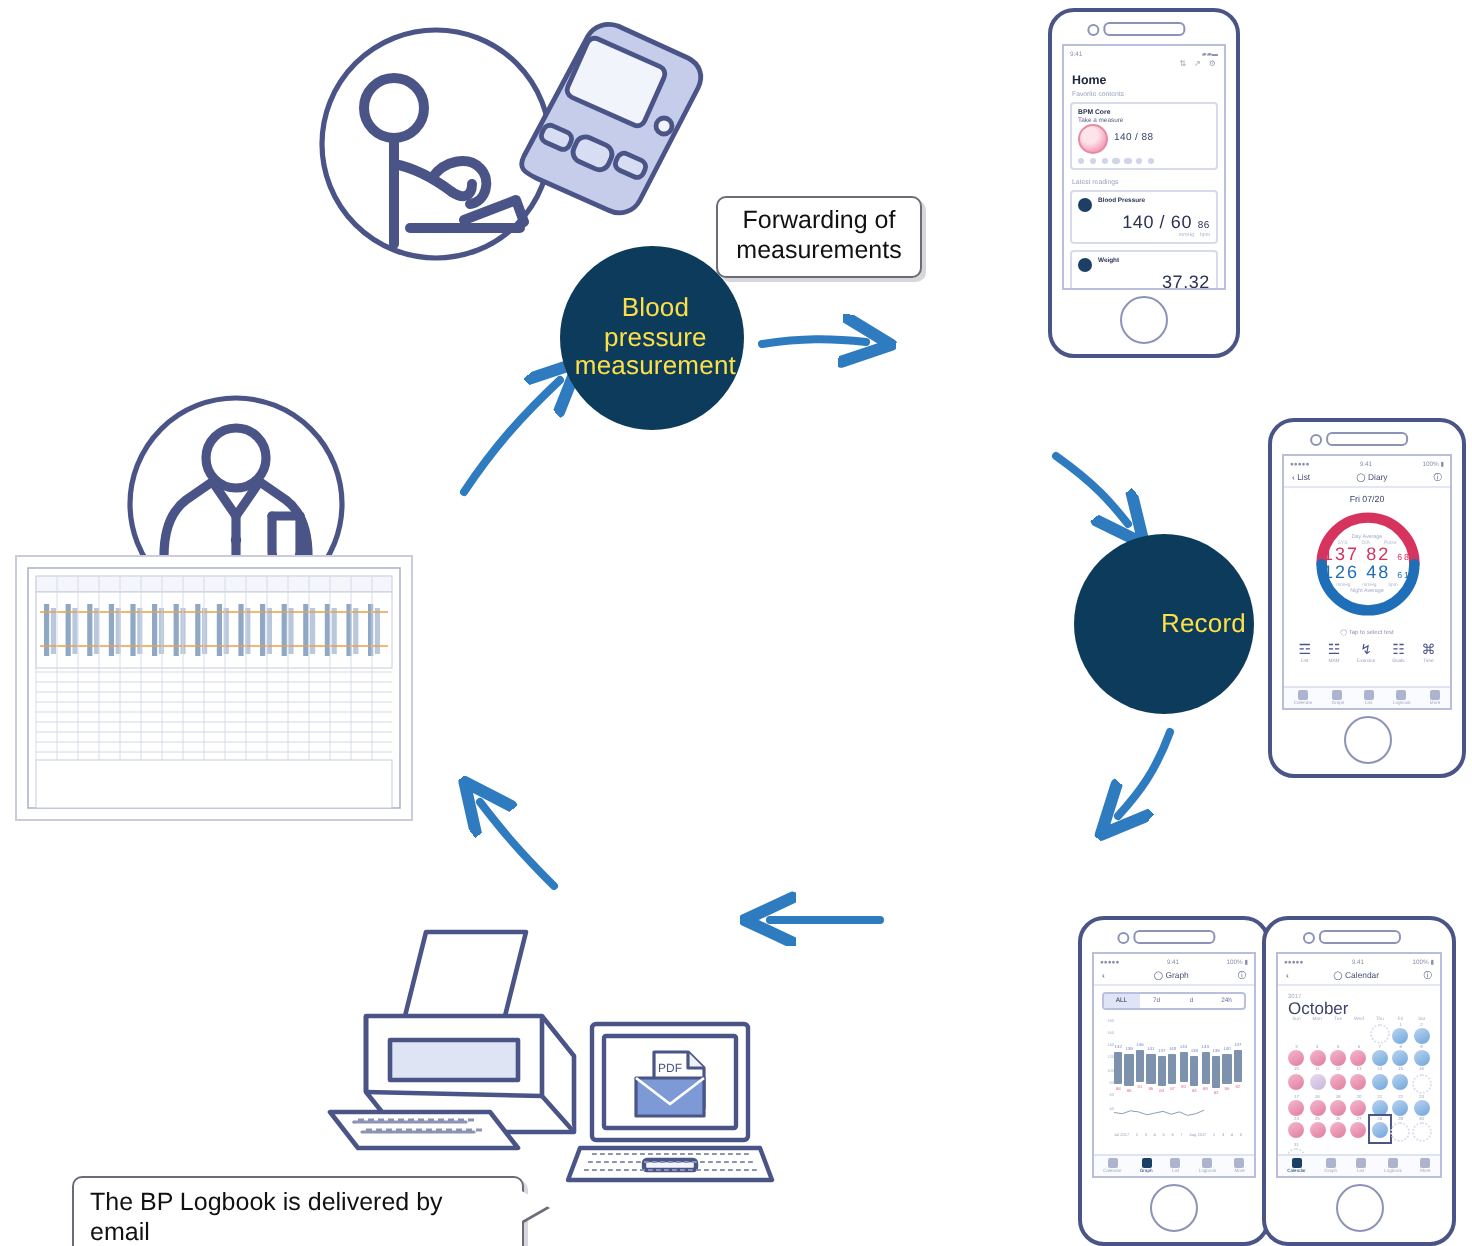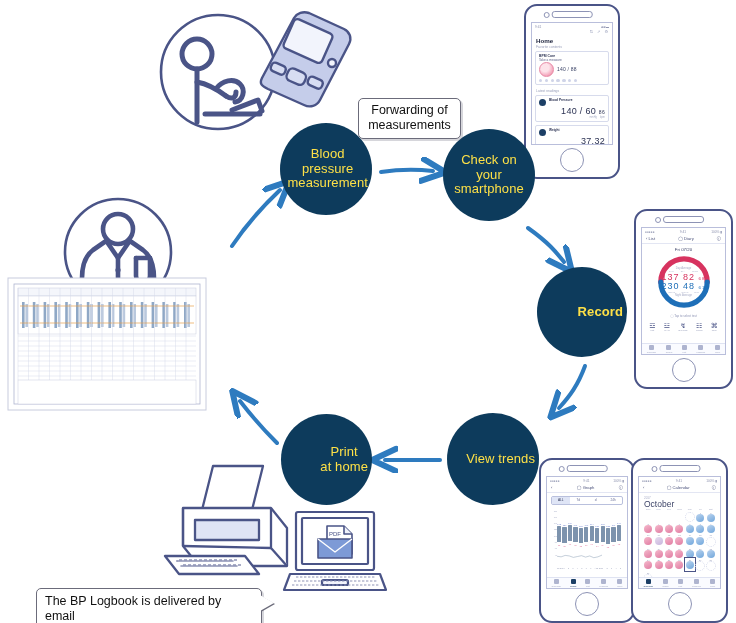--- a/index.html
+++ b/index.html
@@ -13,21 +13,21 @@
            border-radius:50%;background:#ffffff;}
 
   
   .node{position:absolute;border-radius:50%;background:#0d3b5c;
         color:#fde047;display:flex;align-items:center;justify-content:flex-end;
         text-align:center;line-height:1.12;font-size:13px;font-weight:400;
         letter-spacing:.1px;padding:0 4px;box-sizing:border-box;z-index:30;}
 
   #node-bp      {left:280px;top:123px;width:92px;height:92px;}
   #node-check   {left:443px;top:129px;width:92px;height:92px;}
-  #node-record  {left:537px;top:267px;width:90px;height:90px;font-weight:bold;}
+  #node-record  {left:537px;top:267px;width:90px;height:90px;}
   #node-trends  {left:447px;top:413px;width:92px;height:92px;}
   #node-print   {left:281px;top:414px;width:91px;height:91px;}
   #node-medical {left:196px;top:252px;width:92px;height:92px;font-size:12.5px;}
 
   
   .callout{position:absolute;background:#fff;border:1.4px solid #6b6b7a;
            border-radius:5px;box-shadow:2px 2px 0 rgba(90,90,110,.25);
            font-size:12.5px;color:#111;text-align:center;line-height:1.22;
            padding:4px 8px;box-sizing:border-box;z-index:40;}
   #callout-fwd{left:358px;top:98px;width:103px;}
@@ -170,33 +170,22 @@
       <path d="M277,443 C258,424 250,414 240,401"></path>
       <path d="M232,246 C248,222 262,207 280,190"></path>
     </g>
   </svg>
 
   <div class="node" id="node-bp">
     <span style="white-space:pre-line">Blood
 pressure
 measurement</span>
   </div>
-  <div class="node" id="node-check">
-    <span style="white-space:pre-line">Check on your
-smartphone</span>
-  </div>
   <div class="node" id="node-record">
     <span style="white-space:pre-line">Record</span>
-  </div>
-  <div class="node" id="node-trends">
-    <span style="white-space:pre-line">View trends</span>
-  </div>
-  <div class="node" id="node-print">
-    <span style="white-space:pre-line">Print
-at home</span>
   </div>
 
   <div class="callout" id="callout-fwd">
     <span style="white-space:pre-line">Forwarding of
 measurements</span>
   </div>
   <div class="callout" id="callout-email">
     <span>The BP Logbook is delivered by email</span>
     <span class="tail"></span>
   </div>
@@ -465,21 +454,21 @@
             <span>SYS</span>
             <span>DIA</span>
             <span>Pulse</span>
           </div>
           <div class="p2-day">
             <span>137</span>
             <span>82</span>
             <em>68</em>
           </div>
           <div class="p2-night">
-            <span>230</span>
+            <span>126</span>
             <span>48</span>
             <em>61</em>
           </div>
           <div class="p2-units">
             <span>mmHg</span>
             <span>mmHg</span>
             <span>bpm</span>
           </div>
           <div class="p2-lbl">Night Average</div>
         </div>

